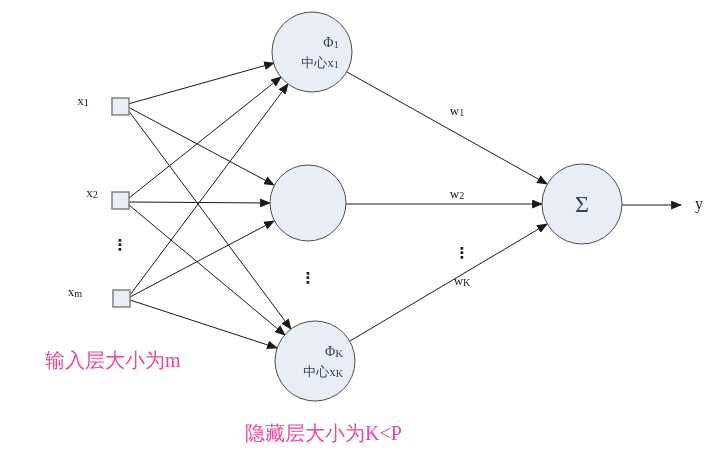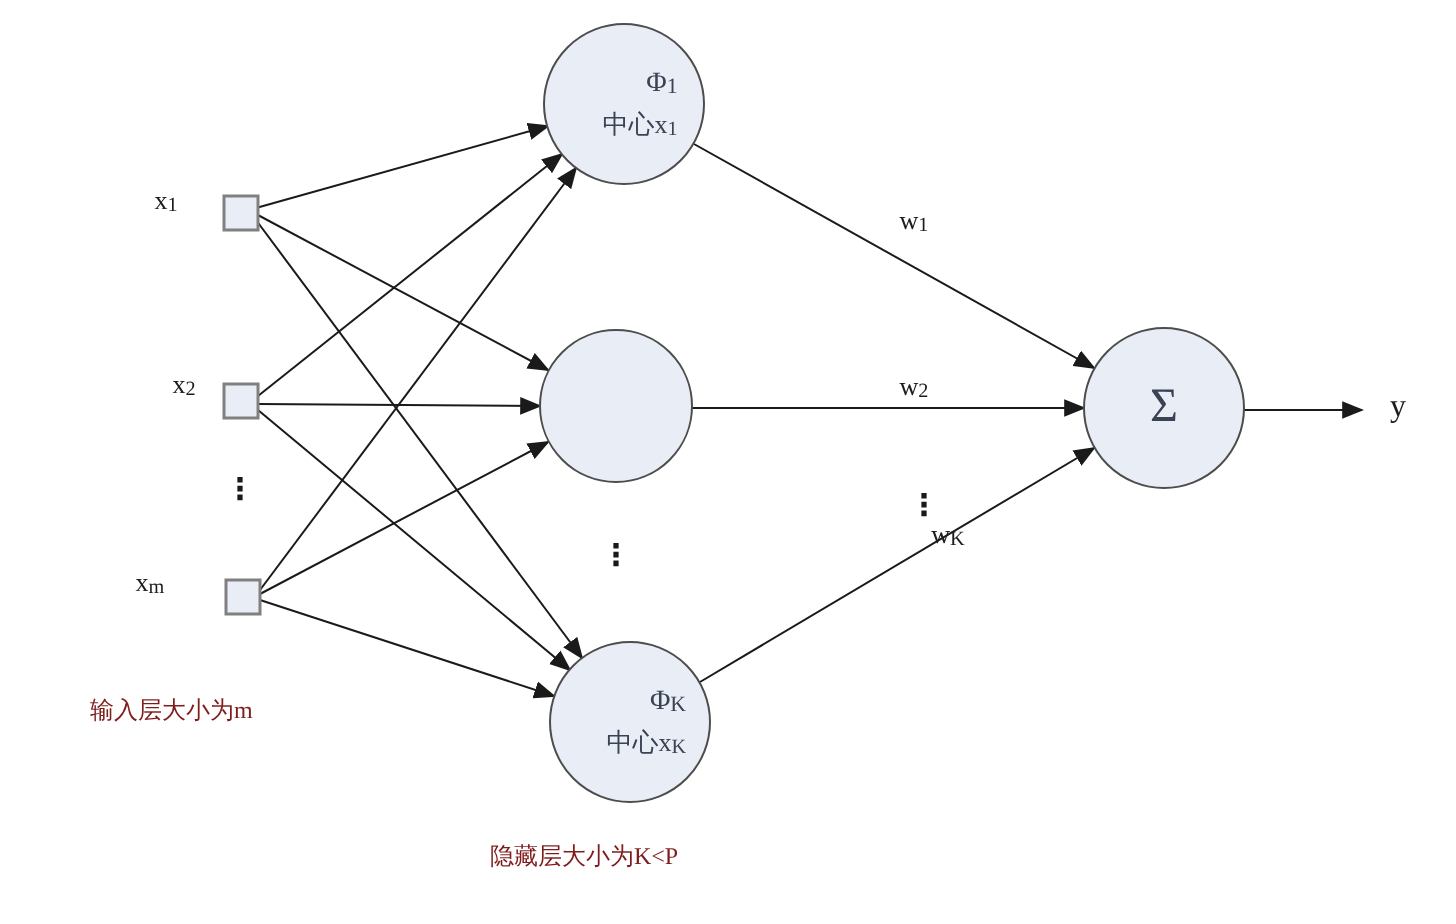--- a/index.html
+++ b/index.html
@@ -36,22 +36,22 @@
   .node-label .center-line { font-size: 13px; text-align: right; }
   .node-label .sub { font-size: 0.78em; vertical-align: -1px; }
   .sum-symbol {
     position: absolute;
     transform: translate(-50%, -50%);
     font-size: 24px;
     color: #3a4254;
   }
   .caption {
     position: absolute;
-    font-size: 12px;
-    color: #7f1d1d;
+    font-size: 20px;
+    color: #ec4899;
     white-space: nowrap;
   }
   .output-label {
     position: absolute;
     transform: translate(-50%, -50%);
     font-size: 16px;
     color: #1c1c1c;
   }
   .ellipsis {
     position: absolute;
@@ -111,21 +111,21 @@
   </div>
   <div class="node-label" style="left:315px; top:361px;">
     <div class="phi-line"><span>Φ</span><span class="sub">K</span></div>
     <div class="center-line"><span>中心x</span><span class="sub">K</span></div>
   </div>
 
   <div class="sum-symbol" style="left:582px; top:204px;">Σ</div>
 
   <div class="lbl" style="left:457px; top:111px;"><span>w</span><span class="sub">1</span></div>
   <div class="lbl" style="left:457px; top:194px;text-align:center;"><span>w</span><span class="sub">2</span></div>
-  <div class="lbl" style="left:462px; top:268px;margin-left:12px;"><span>w</span><span class="sub">K</span></div>
+  <div class="lbl" style="left:462px; top:281px;"><span>w</span><span class="sub">K</span></div>
 
   <div class="output-label" style="left:699px; top:204px;">y</div>
 
   <div class="ellipsis" style="left:120px; top:245px;">⋮</div>
   <div class="ellipsis" style="left:308px; top:278px;">⋮</div>
   <div class="ellipsis" style="left:462px; top:253px;">⋮</div>
 
   <div class="caption" style="left:45px; top:347px;">输入层大小为m</div>
   <div class="caption" style="left:245px; top:420px;text-align:center;">隐藏层大小为K&lt;P</div>
 

